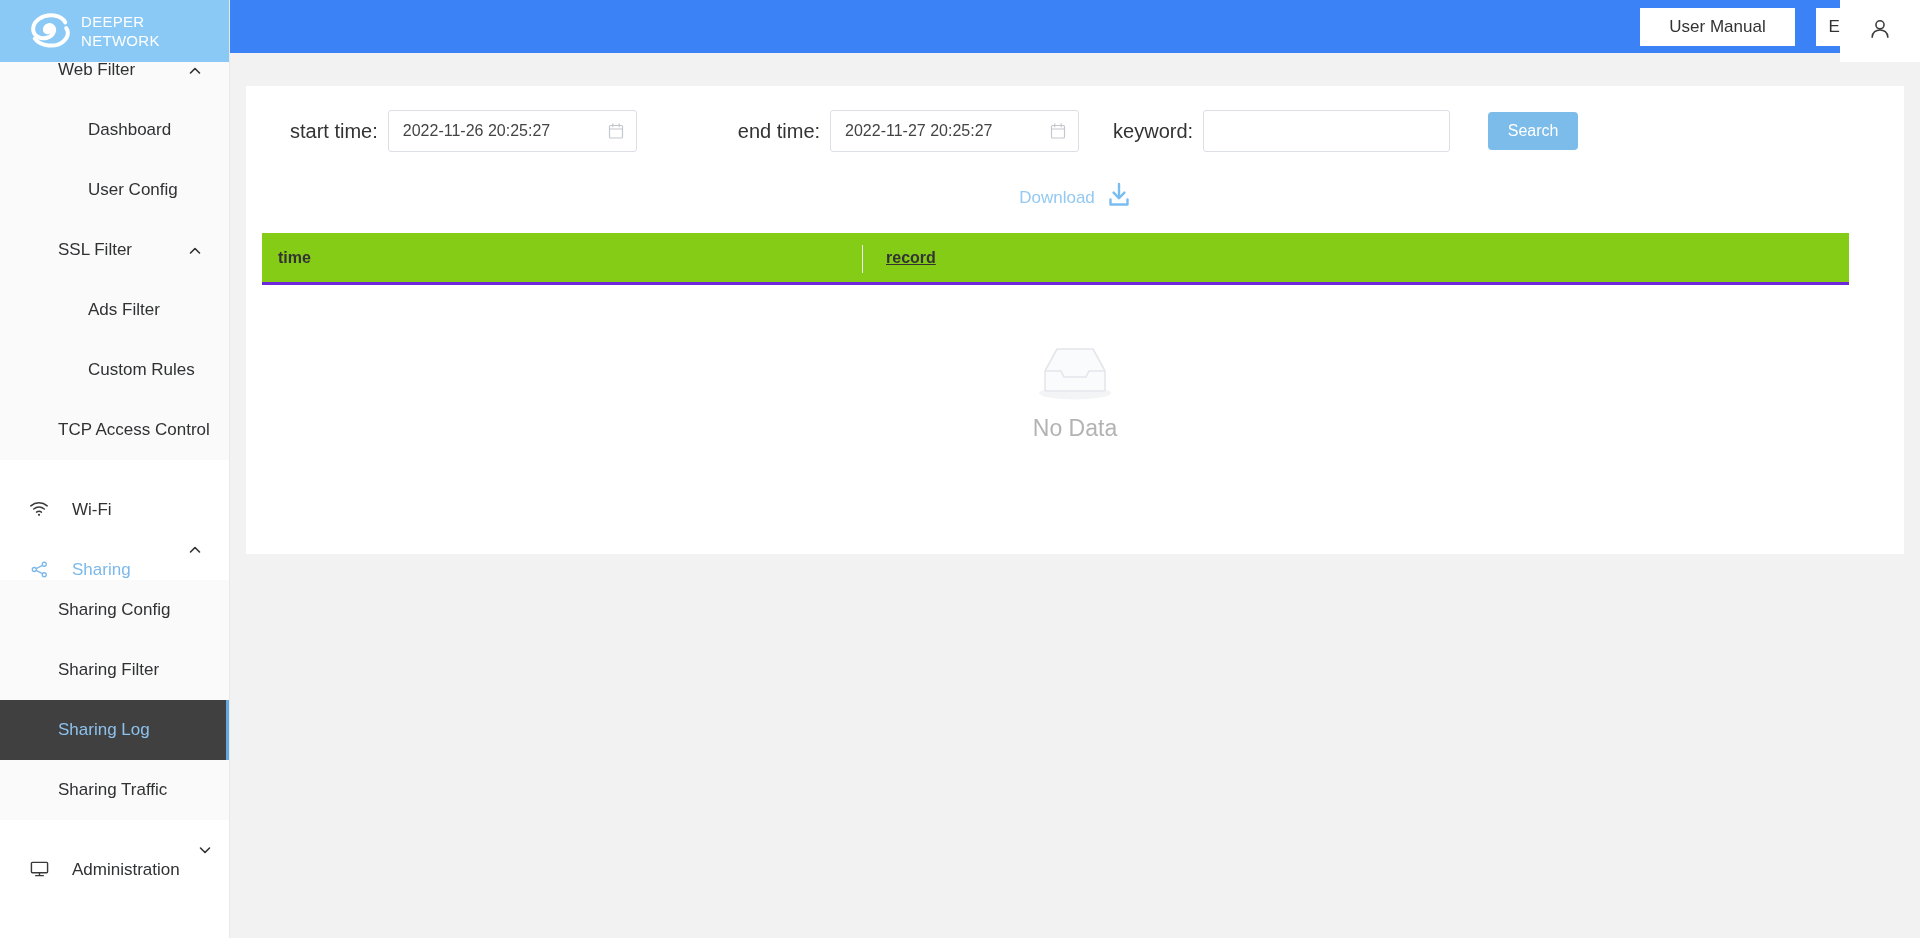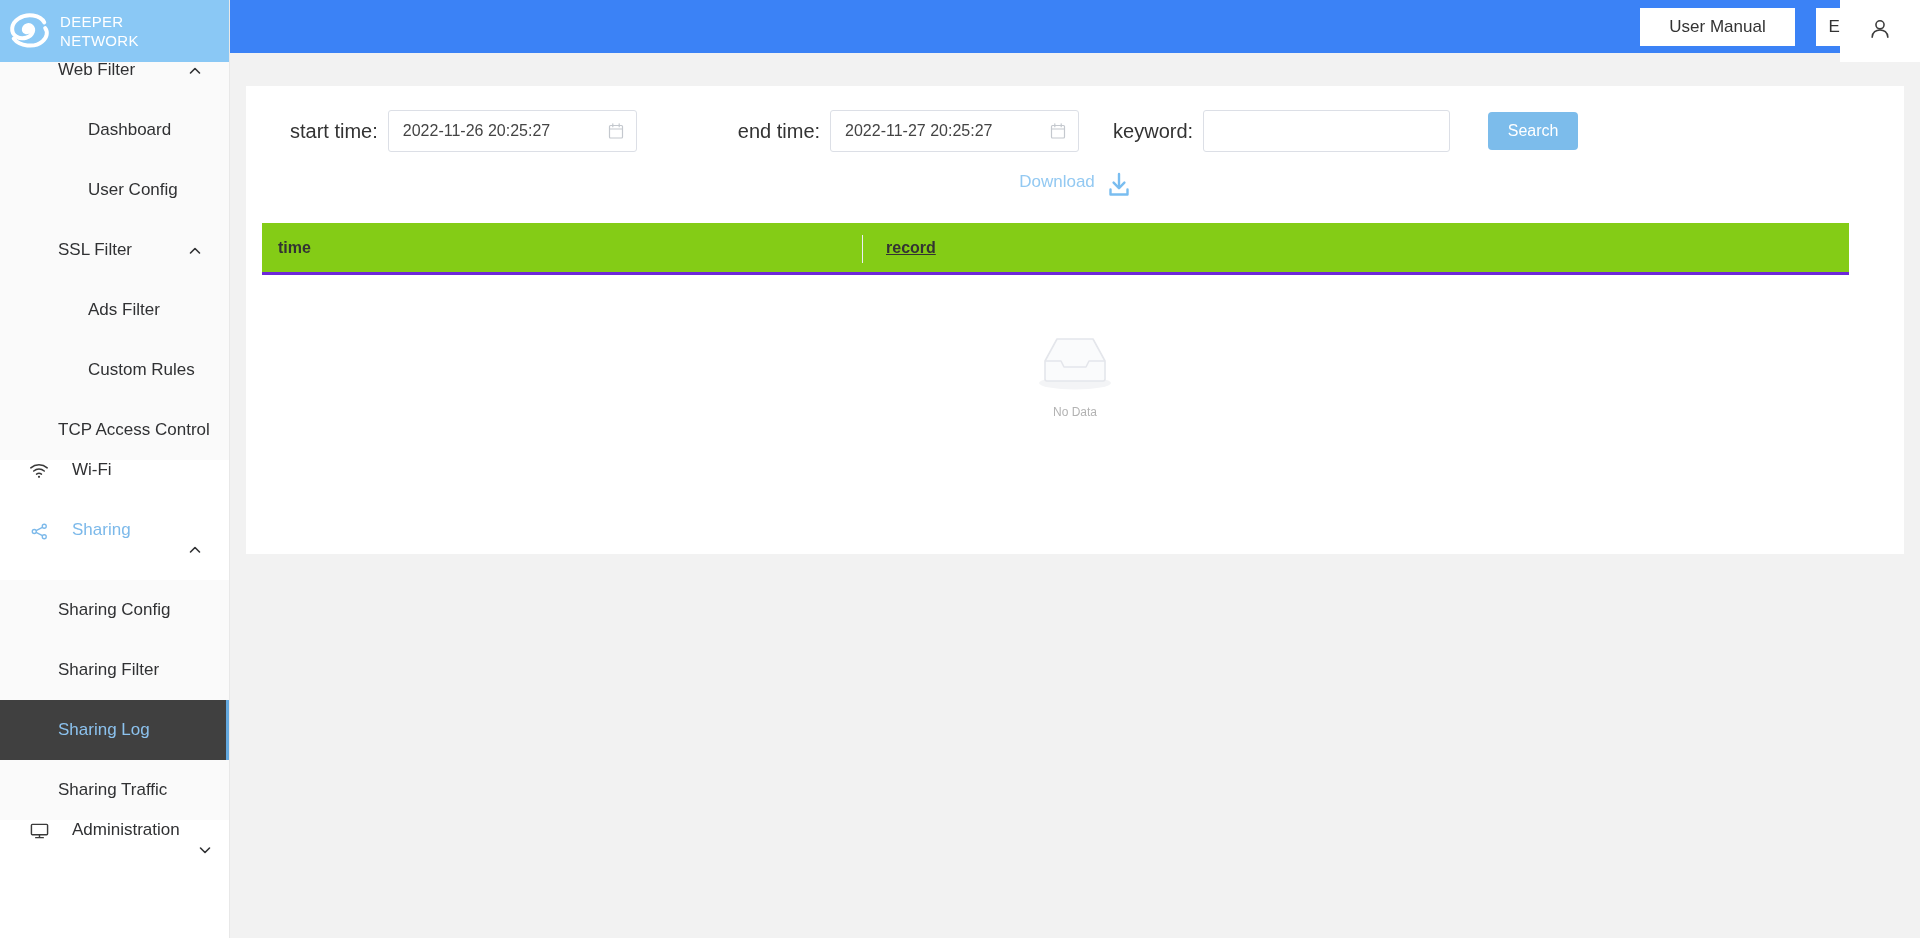--- a/index.html
+++ b/index.html
@@ -16,21 +16,21 @@
     position: absolute; left: 0; top: 0;
     width: 230px; height: 938px;
     background: #ffffff;
     border-right: 1px solid #e8e8e8;
     overflow: hidden;
   }
   .side-scroll { position: absolute; left: 0; top: -20px; width: 230px; }
 
   .nav-group-head {
     position: relative;
-    display: flex; align-items: flex-start;
+    display: flex; align-items: flex-end;
     height: 60px;
     background: #ffffff;
     cursor: pointer;
     padding-left: 28px;
   }
   .nav-group-head .ico {
     width: 22px; height: 22px;
     display: flex; align-items: center; justify-content: center;
     flex: 0 0 22px;
   }
@@ -87,21 +87,21 @@
     background: #63a9e0;
   }
 
   
   .brand {
     position: absolute; left: 0; top: 0;
     width: 230px; height: 62px;
     background: #8ac8f5;
     display: flex; align-items: center;
     z-index: 30;
-    padding-left: 6px;
+    padding-left: 27px;
   }
   .brand .logo { width: 46px; height: 40px; flex: 0 0 46px; }
   .brand .btxt {
     margin-left: 8px;
     color: #ffffff;
     font-size: 15px;
     line-height: 19px;
     letter-spacing: .3px;
   }
 
@@ -198,22 +198,22 @@
     width: 90px; height: 38px;
     margin-left: 38px;
     background: #7cbceb;
     border: none; border-radius: 4px;
     color: #fff; font-size: 16px;
     font-family: "Liberation Sans", sans-serif;
     cursor: pointer;
   }
 
   .dl-row {
-    display: flex; align-items: flex-start; justify-content: center;
-    margin-top: 20px;
+    display: flex; align-items: flex-end; justify-content: center;
+    margin-top: 30px;
     gap: 12px;
   }
   .dl-link {
     font-size: 17px; color: #93c9f2;
     cursor: pointer; text-decoration: none;
   }
   .dl-ico { width: 24px; height: 26px; cursor: pointer; }
 
   .tbl-head {
     margin: 25px 0 16px 0;
@@ -236,21 +236,21 @@
   }
 
   .empty {
     display: flex; flex-direction: column;
     align-items: center; justify-content: center;
     margin-top: 56px;
   }
   .empty-ico { width: 88px; height: 62px; }
   .empty-txt {
     margin-top: 12px;
-    font-size: 12px; color: #b3b3b3;
+    font-size: 23px; color: #b3b3b3;
   }
 </style>
 </head>
 <body>
 
 <div class="app">
 
   <nav class="sidebar">
     <div class="side-scroll">
 

